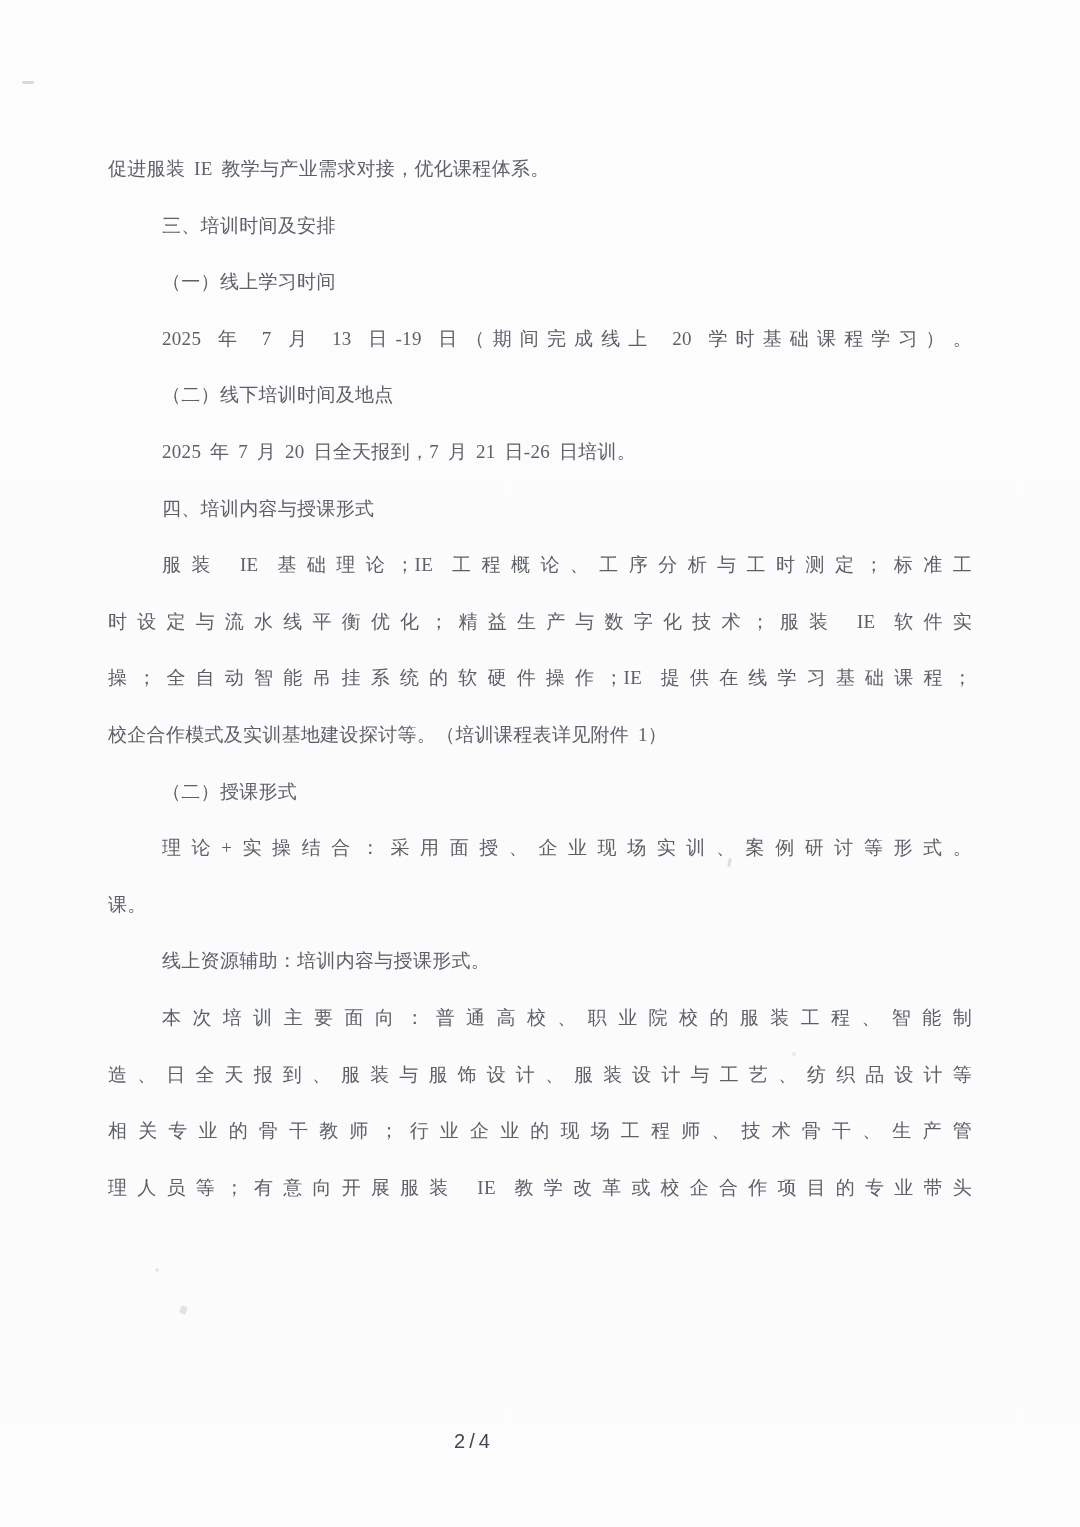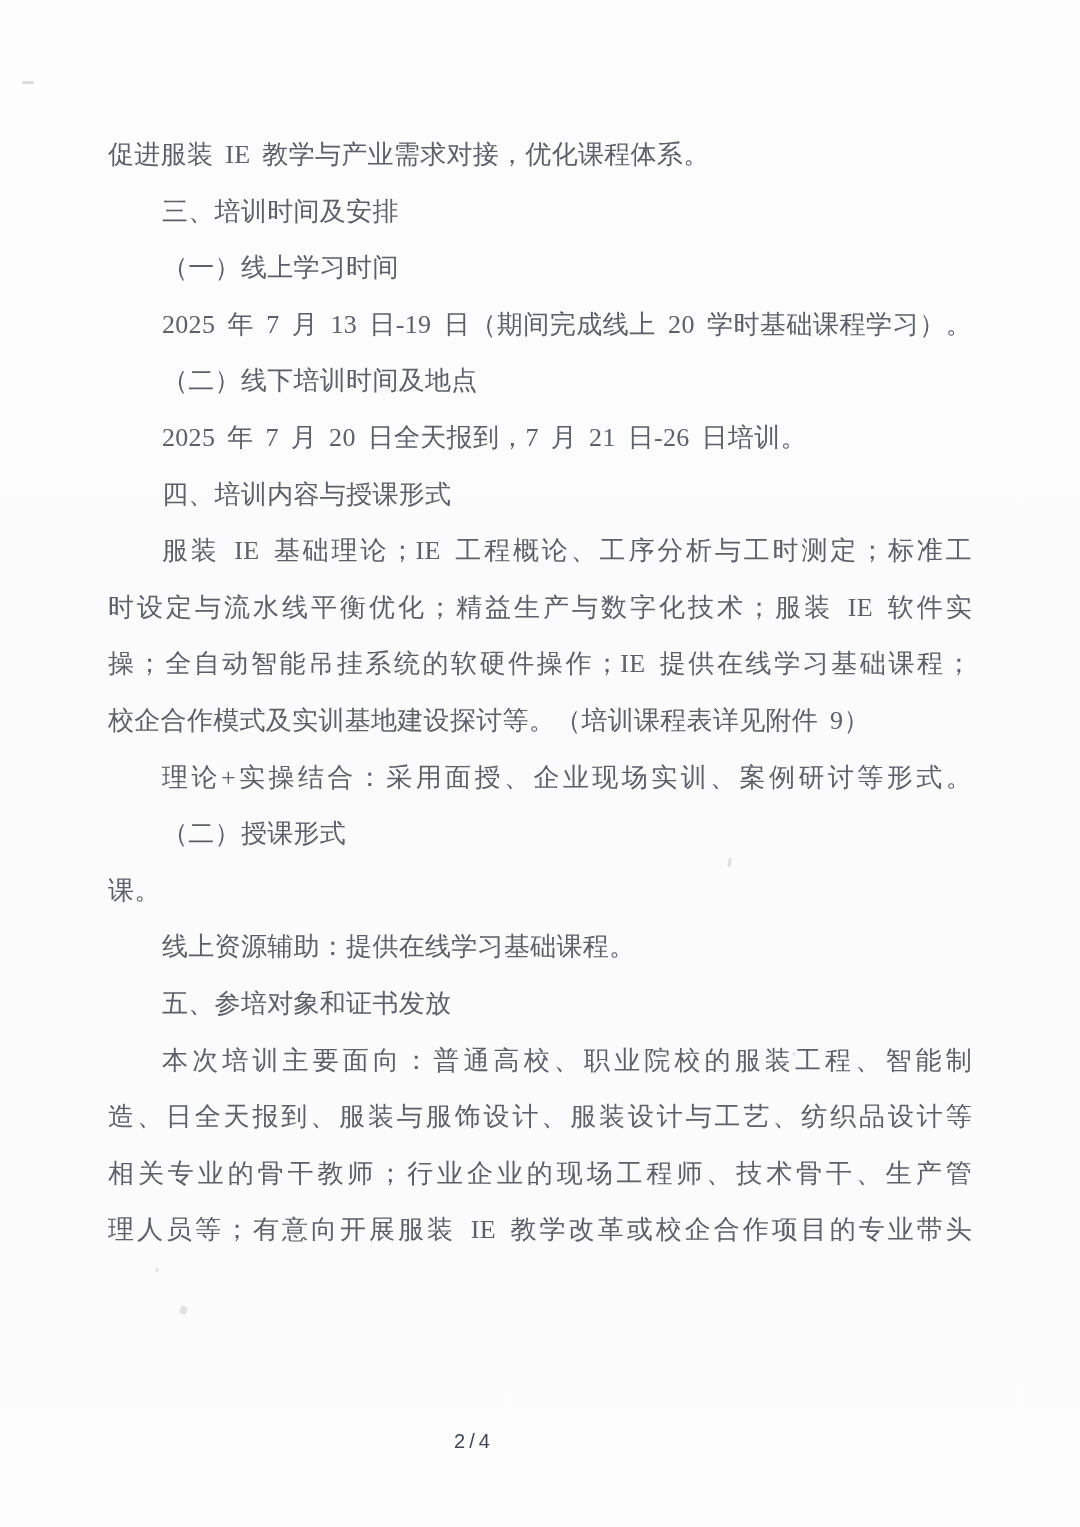--- a/index.html
+++ b/index.html
@@ -13,24 +13,24 @@
   .page {
     position: relative;
     width: 1080px;
     height: 1527px;
     background: linear-gradient(180deg, #fdfdfd 0%, #fbfbfb 55%, #fcfcfc 100%);
     font-family: "Liberation Serif", "DejaVu Serif", serif;
   }
   .doc-body {
     position: absolute;
     left: 108px;
-    top: 127px;
+    top: 141px;
     width: 864px;
     color: #5d6069;
-    font-size: 26px;
+    font-size: 19px;
     line-height: 56.6px;
     word-spacing: 0.2em;
     letter-spacing: 0.3px;
   }
   .line {
     width: 864px;
     height: 56.6px;
     white-space: nowrap;
   }
   .line.indent { text-indent: 54px; }
@@ -75,26 +75,25 @@
     <div class="line">促进服装 IE 教学与产业需求对接，优化课程体系。</div>
     <div class="line indent">三、培训时间及安排</div>
     <div class="line indent">（一）线上学习时间</div>
     <div class="line indent just">2025 年 7 月 13 日-19 日（期间完成线上 20 学时基础课程学习）。</div>
     <div class="line indent">（二）线下培训时间及地点</div>
     <div class="line indent">2025 年 7 月 20 日全天报到，7 月 21 日-26 日培训。</div>
     <div class="line indent">四、培训内容与授课形式</div>
     <div class="line indent just">服装 IE 基础理论；IE 工程概论、工序分析与工时测定；标准工</div>
     <div class="line just">时设定与流水线平衡优化；精益生产与数字化技术；服装 IE 软件实</div>
     <div class="line just">操；全自动智能吊挂系统的软硬件操作；IE 提供在线学习基础课程；</div>
-    <div class="line">校企合作模式及实训基地建设探讨等。（培训课程表详见附件 9）</div>
+    <div class="line">校企合作模式及实训基地建设探讨等。（培训课程表详见附件 1）</div>
+    <div class="line indent">（二）授课形式</div>
     <div class="line indent just">理论+实操结合：采用面授、企业现场实训、案例研讨等形式。</div>
-    <div class="line indent">（二）授课形式</div>
     <div class="line">课。</div>
-    <div class="line indent">线上资源辅助：提供在线学习基础课程。</div>
-    <div class="line indent">五、参培对象和证书发放</div>
+    <div class="line indent">线上资源辅助：培训内容与授课形式。</div>
     <div class="line indent just">本次培训主要面向：普通高校、职业院校的服装工程、智能制</div>
     <div class="line just">造、日全天报到、服装与服饰设计、服装设计与工艺、纺织品设计等</div>
     <div class="line just">相关专业的骨干教师；行业企业的现场工程师、技术骨干、生产管</div>
     <div class="line just">理人员等；有意向开展服装 IE 教学改革或校企合作项目的专业带头</div>
   </div>
 
   <div class="page-footer">2/4</div>
 
 </div>
 

